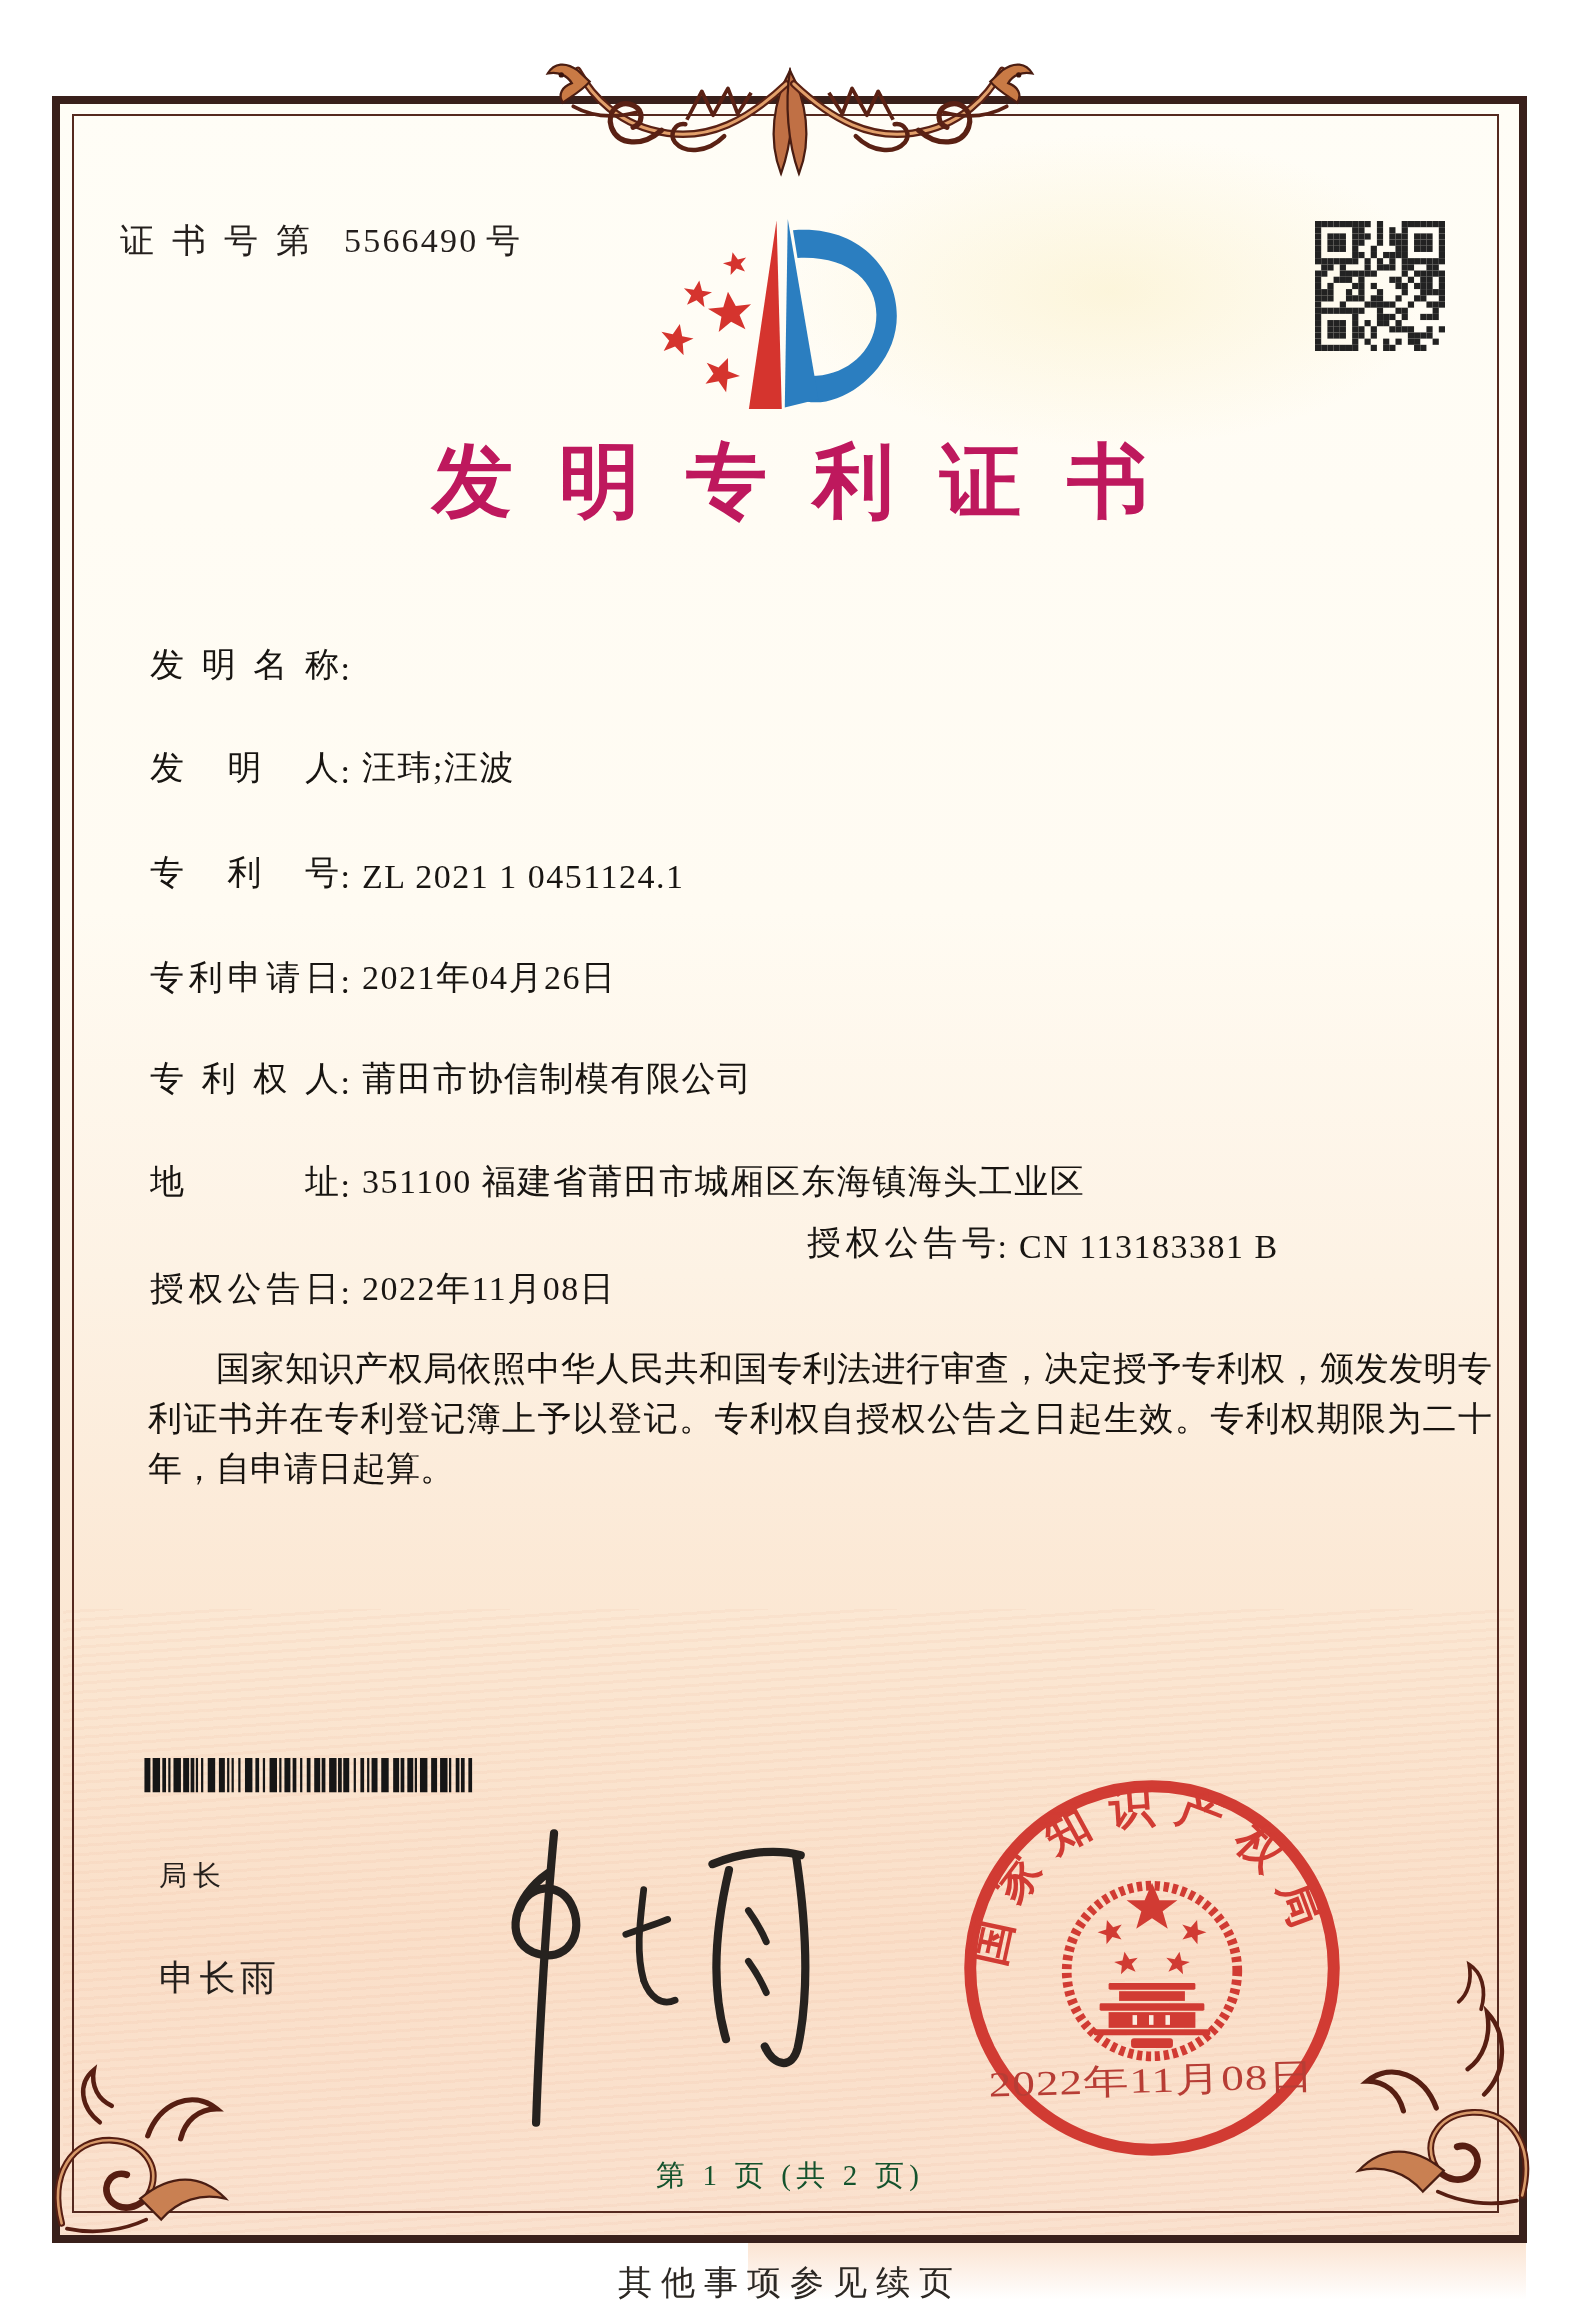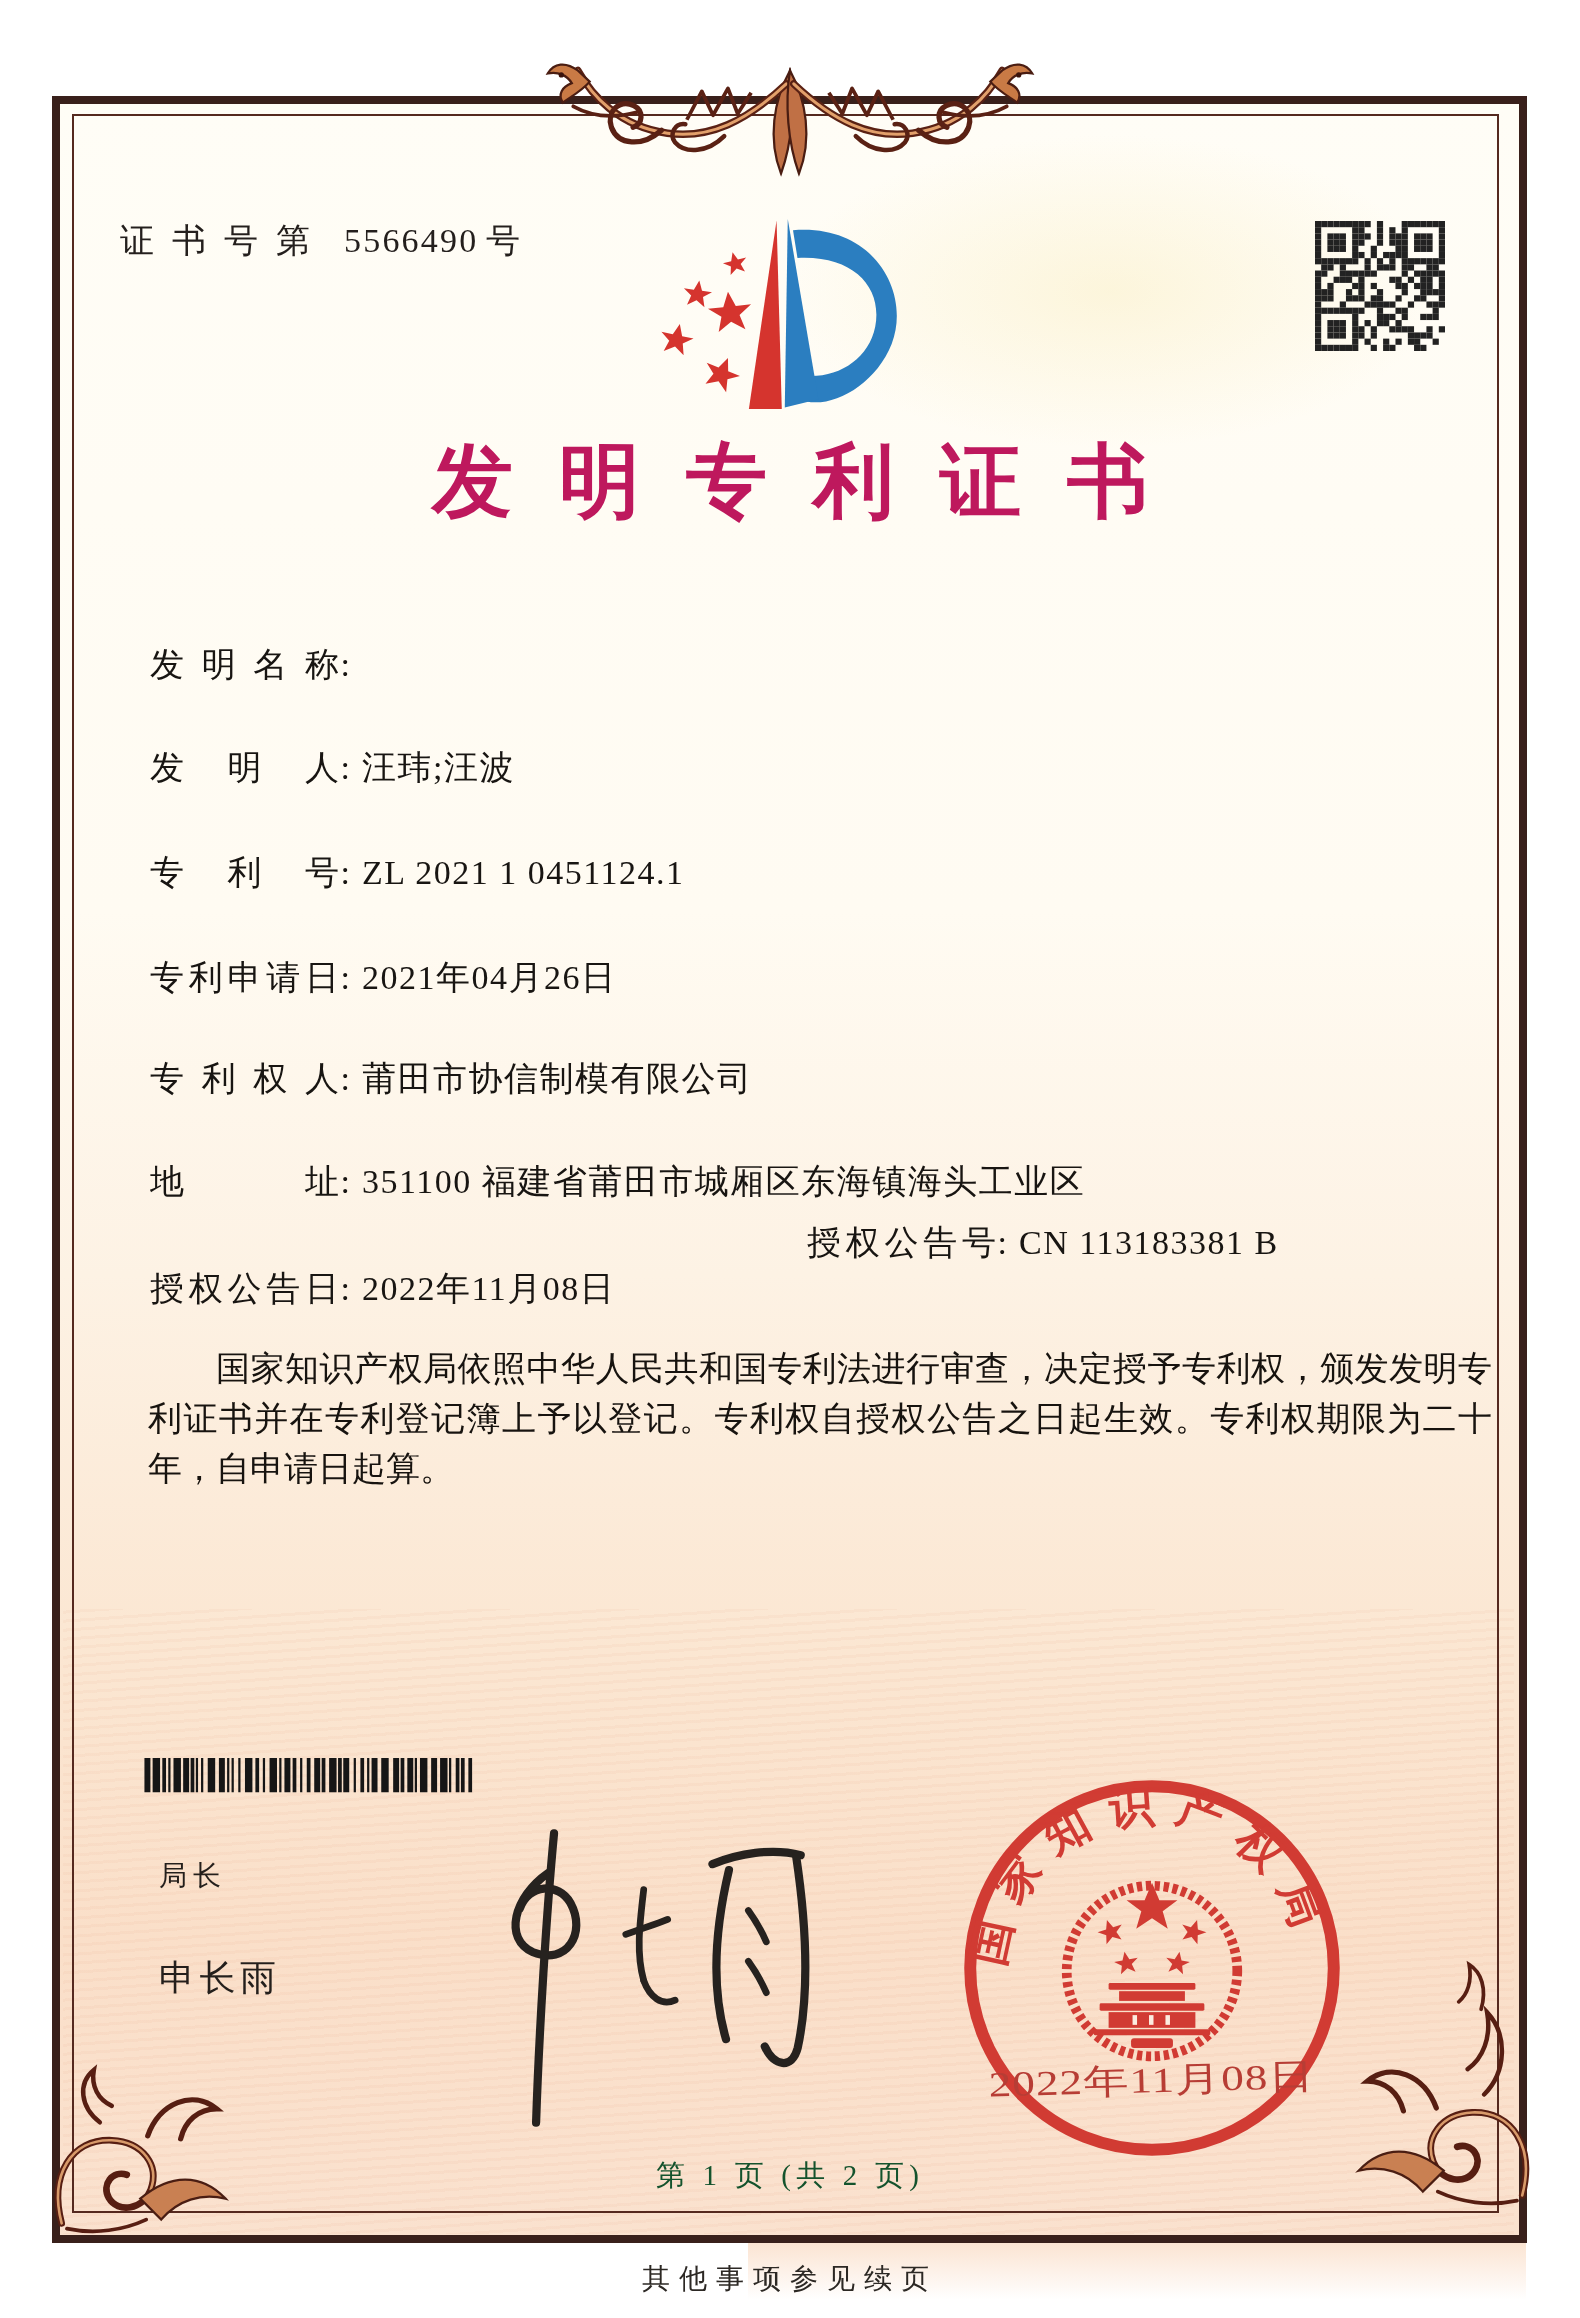--- a/index.html
+++ b/index.html
@@ -43,37 +43,37 @@
   .cert-no{left:120px;top:218px;font-size:34px;color:#241f1d;white-space:nowrap;}
   .cert-no .sp{letter-spacing:18px;}
   .cert-no .num{letter-spacing:2.2px;margin-left:16px;}
   .cert-no .suf{margin-left:7.5px;}
   .doc-title{
     left:50%;top:428px;transform:translateX(-50%);
     font-size:81px;font-weight:700;letter-spacing:46px;margin-left:23px;
     white-space:nowrap;color:#be185d;
   }
   
-  .row{left:150px;font-size:34px;display:flex;align-items:center;color:#181512;white-space:nowrap;font-family:Liberation Serif, serif;}
+  .row{left:150px;font-size:34px;display:flex;align-items:flex-end;color:#181512;white-space:nowrap;font-family:Liberation Serif, serif;}
   .row .lbl{display:inline-block;width:189px;text-align:justify;text-align-last:justify;font-weight:500;}
   .row .colon{margin:0 12px 0 1.5px;font-weight:500;}
   .row .val{letter-spacing:1.5px;font-weight:500;}
   .row2{left:807px;}
   
   .paras{left:148px;top:1344px;width:1344px;font-size:34px;line-height:50px;
     text-align:justify;color:#17130f;}
   .paras p{margin:0;text-indent:2em;}
   
   .barcode{left:142px;top:1758px;}
   
   .signer-title{left:159px;top:1857px;font-size:28px;letter-spacing:6px;color:#241f1c;}
   .signer-name{left:159px;top:1954px;font-size:36px;letter-spacing:4.5px;color:#241f1c;}
   
   .page-info{left:50%;top:2156px;transform:translateX(-50%);font-size:29px;letter-spacing:5.2px;color:#14532d;}
-  .continuation{left:50%;top:2260px;transform:translateX(-50%);font-size:28px;letter-spacing:9px;color:#2c2824;}
+  .continuation{left:50%;top:2260px;transform:translateX(-50%);font-size:34px;letter-spacing:9px;color:#2c2824;}
 </style>
 </head>
 <body>
 
 <div class="abs paper-tint"></div>
 <div class="abs waves"></div>
 <div class="abs paper-tint-below"></div>
 
 <div class="abs frame-outer"></div>
 <div class="abs frame-inner"></div>

